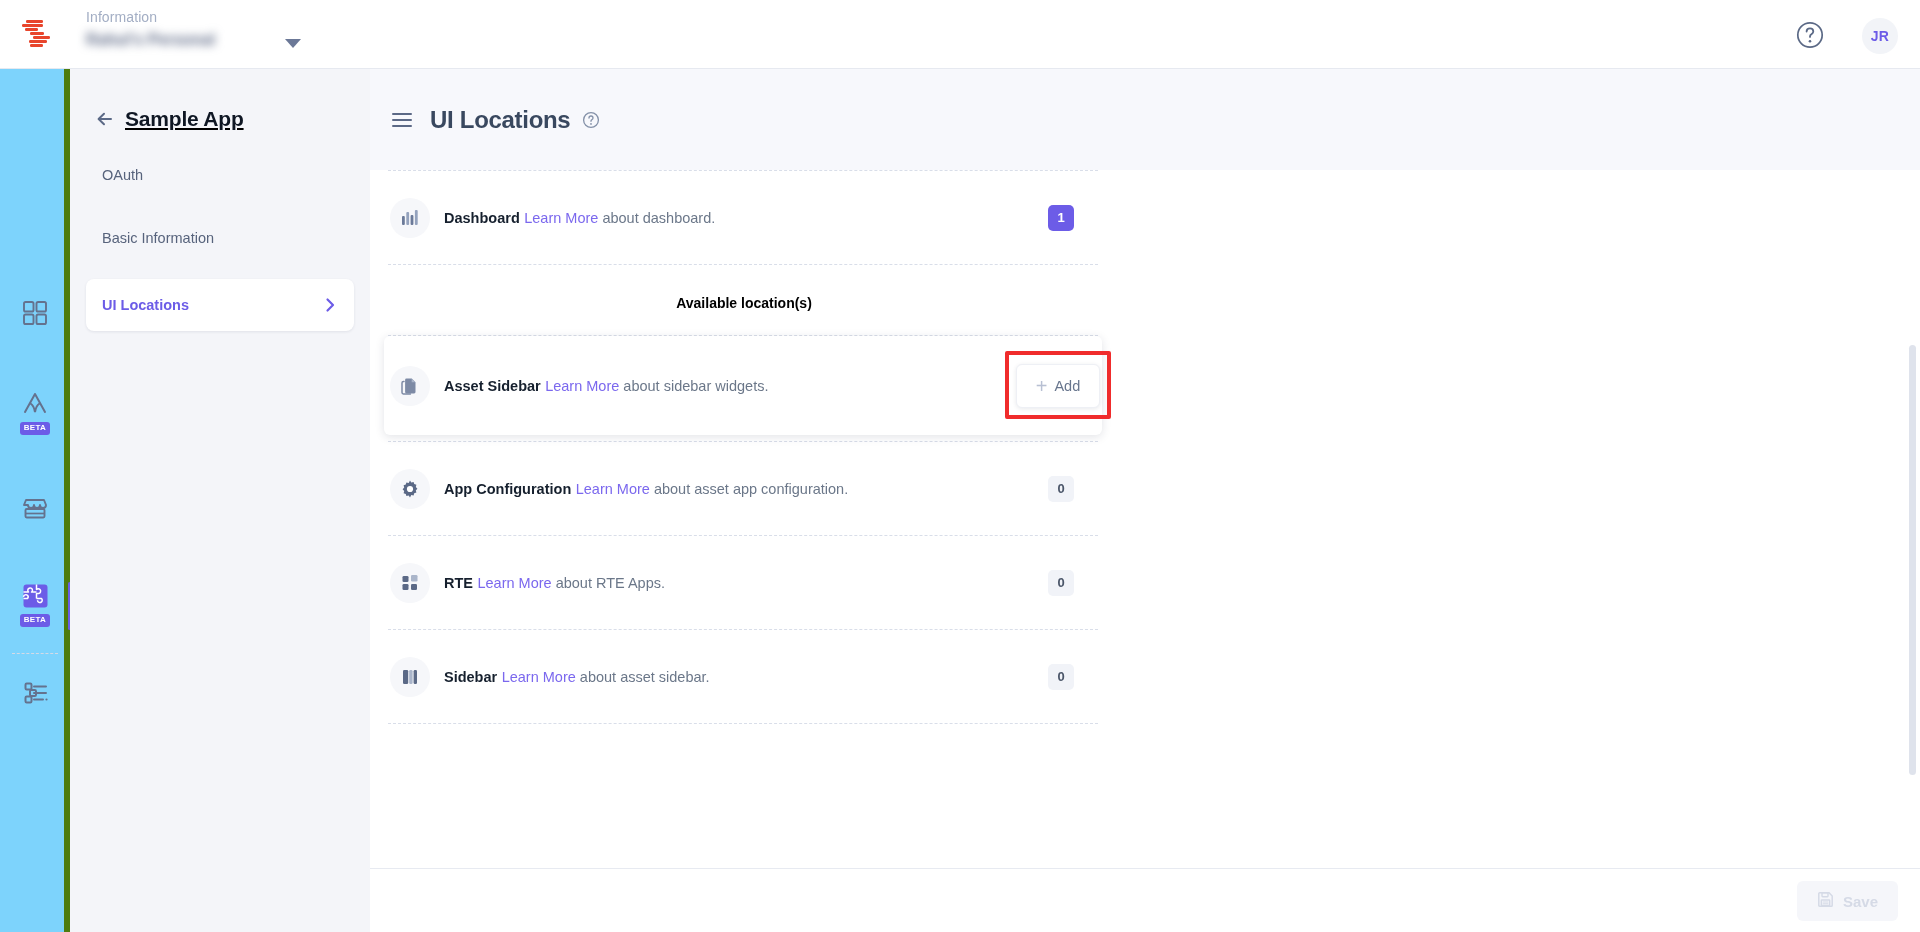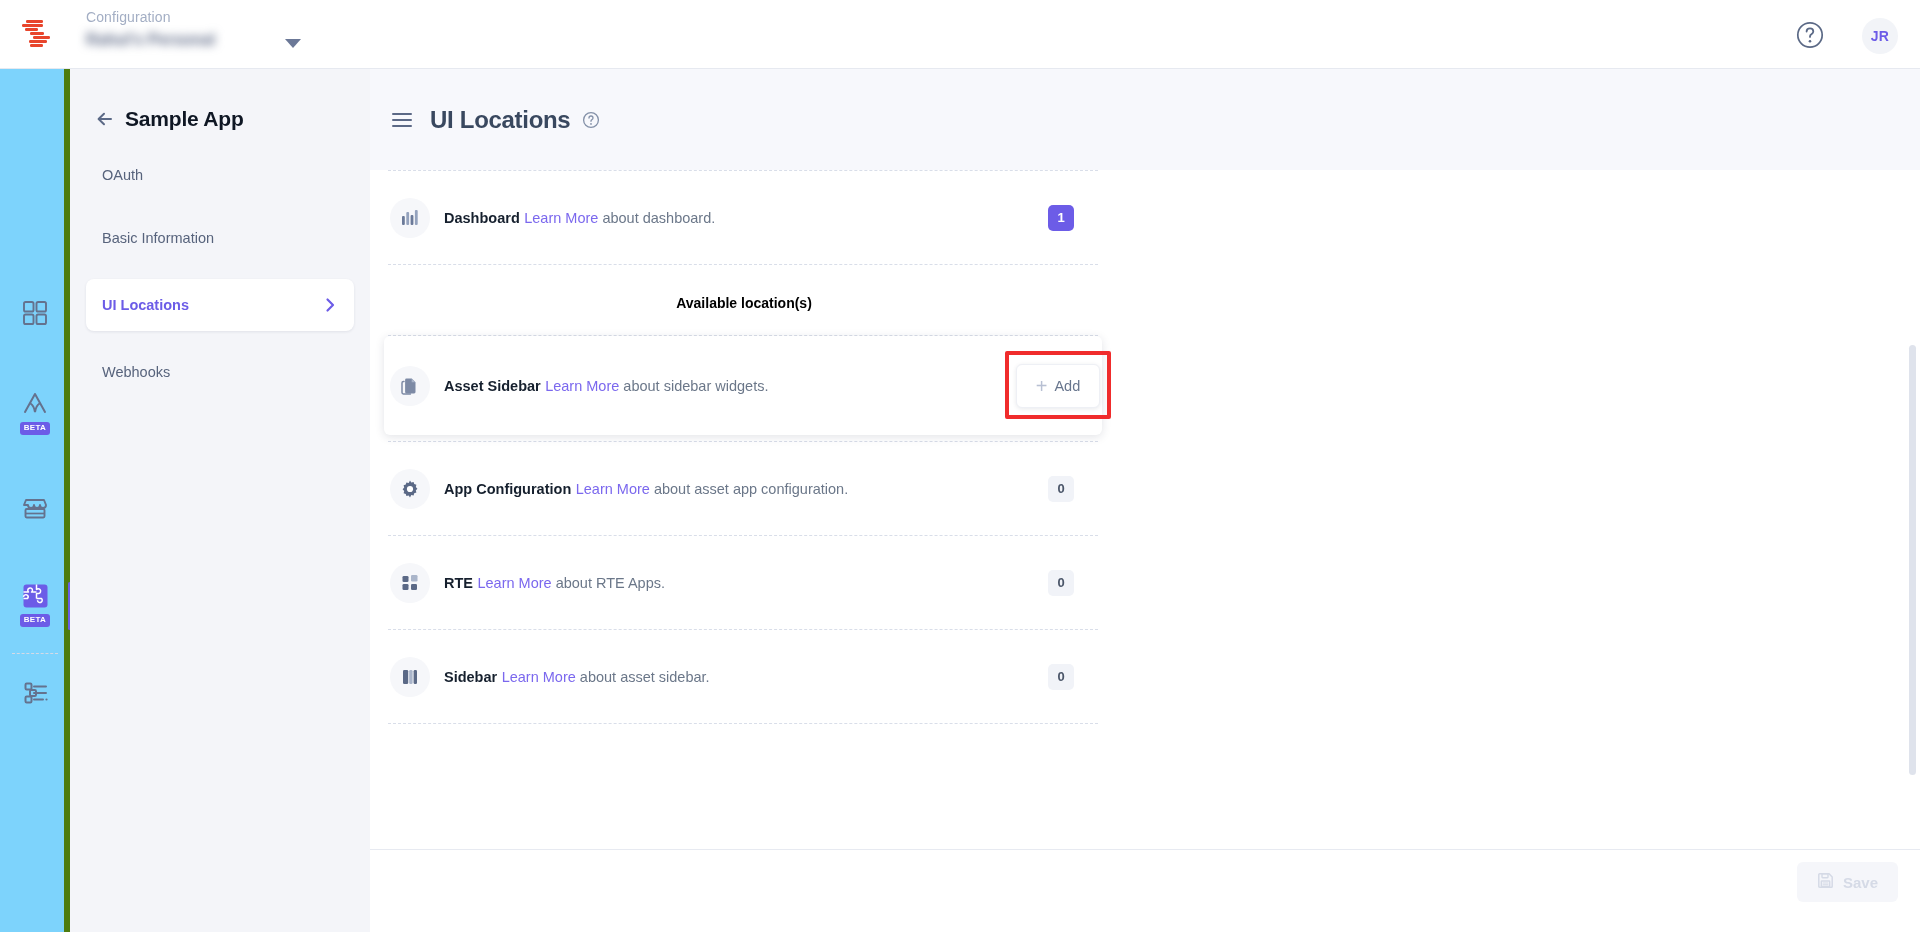--- a/index.html
+++ b/index.html
@@ -75,20 +75,21 @@
   }
 
   
   .appside {
     position: absolute; left: 70px; top: 69px; width: 300px; height: 863px;
     background: #f4f5f9;
   }
   .appside-head {
     display: flex; align-items: center; gap: 11px;
     padding: 38px 0 0 26px;
+    text-decoration: underline;
   }
   .back-arrow { width: 18px; height: 18px; cursor: pointer; display:block; }
   .appside-title {
     font-size: 21px; font-weight: 700; color: #0f1724; letter-spacing: -.2px;
   }
   .appside-nav { margin-top: 22px; padding: 0 16px; }
   .nav-item {
     height: 44px; display: flex; align-items: center; padding: 0 16px;
     font-size: 14.5px; color: #57637c; border-radius: 8px; cursor: pointer;
     margin-bottom: 19px; justify-content: space-between;
@@ -176,21 +177,21 @@
     border: 4px solid #f02c2c; border-radius: 2px; pointer-events: none;
   }
 
   .section-title {
     font-size: 14px; font-weight: 700; color: #000000;
     padding: 30px 0 24px 2px;
     text-align: center;
   }
 
   .footer {
-    position: absolute; left: 0; bottom: 0; width: 1550px; height: 83px;
+    position: absolute; left: 0; bottom: 0; width: 1550px; height: 64px;
     border-top: 1px solid #e7eaf1; background: #ffffff;
   }
   .save-btn {
     position: absolute; right: 22px; top: 12px;
     height: 40px; padding: 0 20px; border-radius: 6px; background: #f5f6fa;
     display: flex; align-items: center; gap: 9px; cursor: not-allowed;
   }
   .save-label { font-size: 15px; font-weight: 700; color: #d5dae6; }
 
   .vscroll {
@@ -212,21 +213,21 @@
           <rect x="7" y="10" width="13" height="3" rx="1.2"></rect>
           <rect x="12" y="14" width="14" height="3" rx="1.2"></rect>
           <rect x="15" y="18" width="17" height="3" rx="1.2"></rect>
           <rect x="11" y="22" width="18" height="3" rx="1.2"></rect>
           <rect x="12" y="26" width="13" height="3" rx="1.2"></rect>
         </g>
       </svg>
     </div>
 
     <div class="org-block">
-      <div class="org-label">Configuration</div>
+      <div class="org-label">Information</div>
       <div class="org-name">Rahul's Personal</div>
     </div>
     <div class="org-caret"></div>
 
     <div class="help-btn">
       <svg width="30" height="30" viewBox="0 0 30 30">
         <circle cx="15" cy="15" r="12.2" fill="none" stroke="#5b6986" stroke-width="1.7"></circle>
         <path d="M11.6 11.6c0-1.9 1.5-3.2 3.4-3.2s3.3 1.2 3.3 3c0 1.6-1 2.2-2 2.9-.9.6-1.3 1.1-1.3 2.1v.5" fill="none" stroke="#5b6986" stroke-width="1.8" stroke-linecap="round"></path>
         <circle cx="15" cy="21.2" r="1.3" fill="#5b6986"></circle>
       </svg>
@@ -317,23 +318,20 @@
         <span>Basic Information</span>
       </div>
       <div class="nav-item active">
         <span>UI Locations</span>
         <span class="nav-chevron">
           <svg width="16" height="16" viewBox="0 0 16 16">
             <path d="M5.5 2.5 L11 8 L5.5 13.5" fill="none" stroke="#6c5ce7" stroke-width="2.2" stroke-linecap="round" stroke-linejoin="round"></path>
           </svg>
         </span>
       </div>
-      <div class="nav-item">
-        <span>Webhooks</span>
-      </div>
     </div>
   </div>
 
   <div class="main">
 
     <div class="main-header">
       <span class="hamburger">
         <i></i>
           <i></i>
           <i></i>

